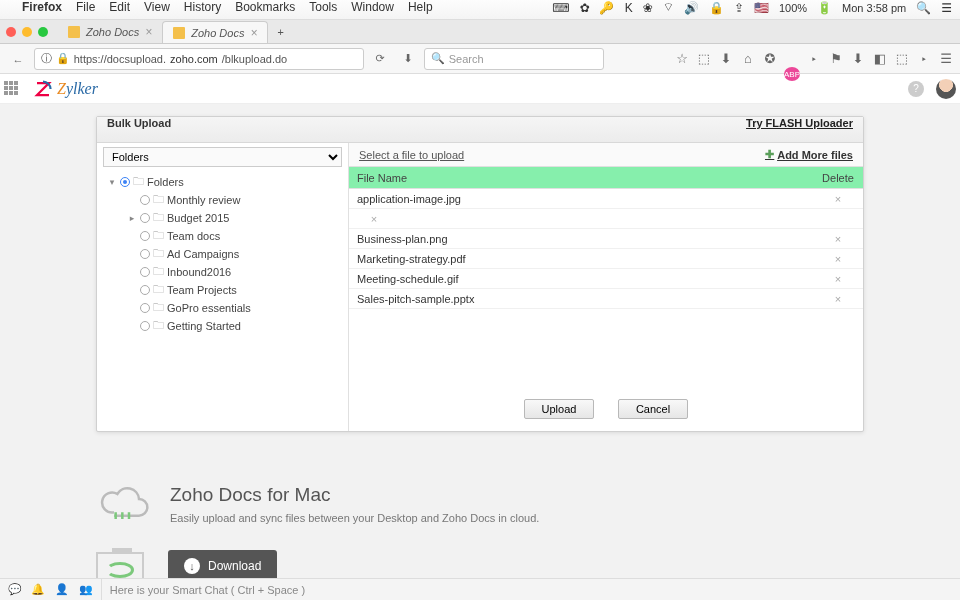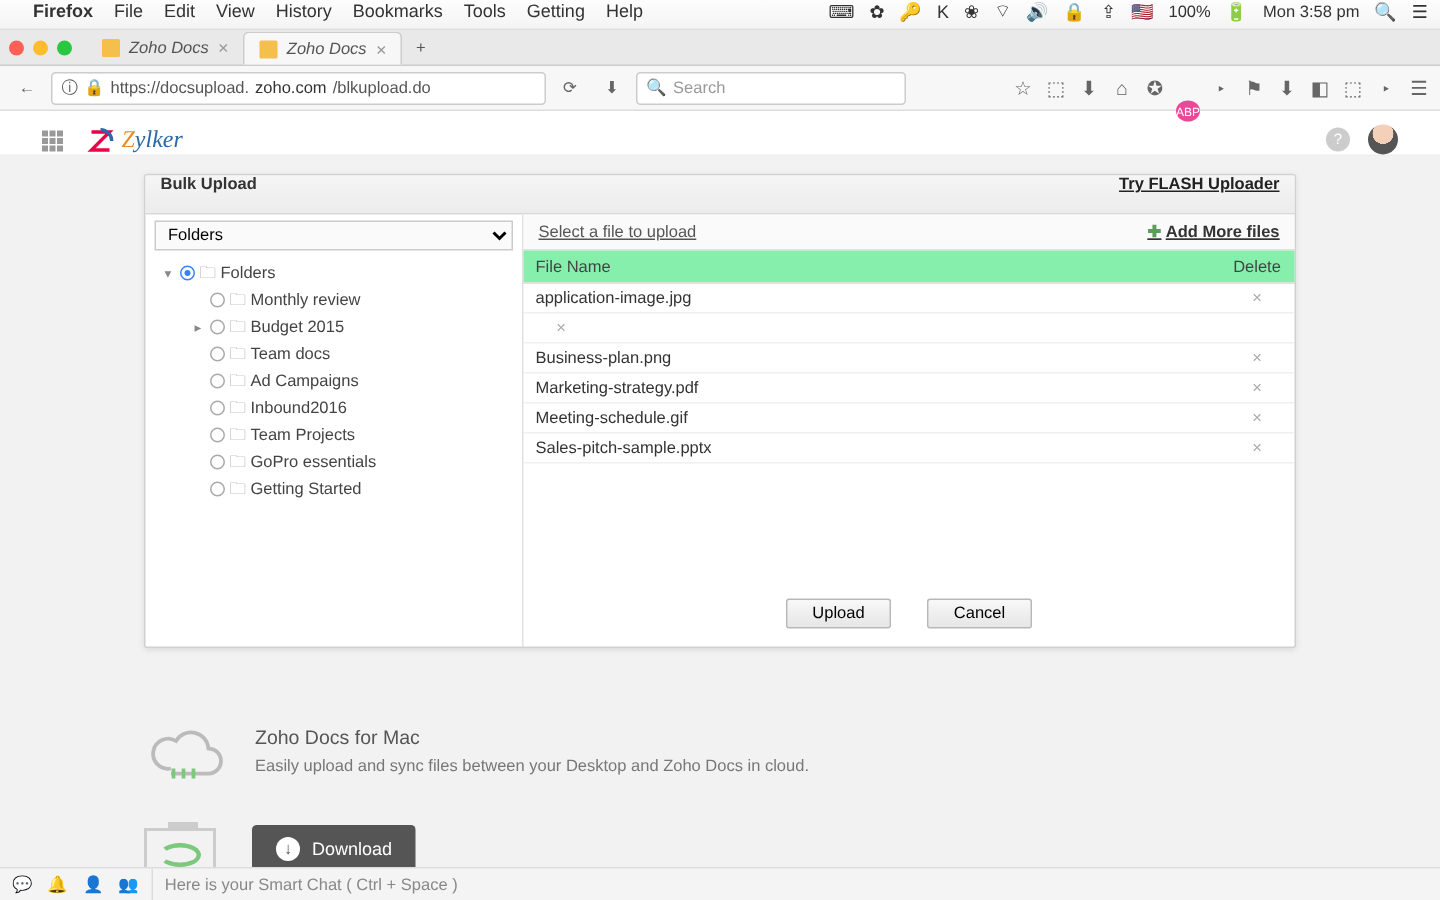--- a/index.html
+++ b/index.html
@@ -28,21 +28,21 @@
 .nav-btn { width: 24px; height: 22px; display: flex; align-items: center; justify-content: center; color: #666; border: 1px solid transparent; border-radius: 3px; }
 .url-field { flex: 1; display: flex; align-items: center; height: 22px; border: 1px solid #ccc; border-radius: 3px; background: #fff; padding: 0 6px; font-size: 11px; color: #555; gap: 4px; max-width: 330px; }
 .url-field .lock { color: #5a9e5a; font-size: 11px; }
 .url-field .domain { color: #333; }
 .search-box { flex: 0.6; display: flex; align-items: center; height: 22px; border: 1px solid #ccc; border-radius: 3px; background: #fff; padding: 0 6px; gap: 4px; font-size: 11px; color: #999; max-width: 180px; }
 .toolbar-icons { display: flex; gap: 6px; align-items: center; margin-left: auto; }
 .toolbar-icons .ico { width: 16px; height: 16px; display: flex; align-items: center; justify-content: center; color: #666; font-size: 13px; }
 .adblock { width: 20px; height: 14px; border-radius: 50%; background: #ec4899; color: #fff; font-size: 8px; display: flex; align-items: center; justify-content: center; margin-top: 31px; }
 
 
-.app-header { height: 30px; display: flex; align-items: flex-end; padding: 0 28px; border-bottom: 1px solid #eee; background: #fff; }
+.app-header { height: 30px; display: flex; align-items: center; padding: 0 4px; border-bottom: 1px solid #eee; background: #fff; }
 .apps-grid { width: 16px; height: 16px; display: grid; grid-template-columns: repeat(3,4px); grid-template-rows: repeat(3,4px); gap: 1px; margin-right: 14px; }
 .apps-grid span { background: #999; }
 .brand { display: flex; align-items: center; gap: 5px; }
 .brand-logo { width: 18px; height: 18px; }
 .brand-text { font-family: cursive; font-size: 16px; color: #2a6aa6; font-style: italic; }
 .brand-text .z { color: #e98b24; }
 .app-header .right { margin-left: auto; display: flex; align-items: center; gap: 12px; }
 .help-icon { width: 16px; height: 16px; border-radius: 50%; background: #ccc; color: #fff; font-size: 10px; display: flex; align-items: center; justify-content: center; }
 .avatar { width: 20px; height: 20px; border-radius: 50%; background: radial-gradient(circle at 50% 30%, #f3d0b7 40%, #555 41%); }
 
@@ -82,21 +82,21 @@
 .file-table .trow { display: flex; height: 20px; align-items: center; border-bottom: 1px solid #f0f0f0; }
 .file-table .td-name { flex: 1; padding-left: 8px; color: #333; }
 .file-table .td-del { width: 50px; text-align: center; color: #aaa; cursor: pointer; }
 
 .btn-row { display: flex; justify-content: center; gap: 24px; padding: 90px 0 12px; }
 .btn { min-width: 70px; height: 20px; font-size: 11px; border: 1px solid #b8b8b8; background: linear-gradient(#f8f8f8,#e6e6e6); border-radius: 2px; cursor: pointer; }
 
 
 .promo { position: absolute; left: 96px; top: 380px; display: flex; align-items: flex-start; gap: 18px; }
 .cloud { width: 56px; height: 40px; }
-.promo-text h3 { font-size: 13px; font-weight: normal; color: #555; margin-bottom: 6px; }
+.promo-text h3 { font-size: 19px; font-weight: normal; color: #555; margin-bottom: 6px; }
 .promo-text p { font-size: 11px; color: #777; }
 .sync-th { width: 48px; height: 36px; border: 2px solid #ccc; position: relative; margin-top: 8px; }
 .sync-th::before { content: ""; position: absolute; top: -6px; left: 14px; width: 20px; height: 4px; background: #ccc; }
 .sync-c { position: absolute; inset: 8px; border: 3px solid #7cc97c; border-left-color: transparent; border-radius: 50%; }
 .dl-btn { display: inline-flex; align-items: center; gap: 8px; background: #555; color: #fff; padding: 8px 16px; border-radius: 3px; font-size: 12px; cursor: pointer; }
 .dl-btn .circ { width: 16px; height: 16px; border-radius: 50%; background: #fff; color: #555; display: flex; align-items: center; justify-content: center; font-size: 11px; }
 
 
 .chat-bar { position: fixed; bottom: 0; left: 0; right: 0; height: 22px; background: #f4f4f4; border-top: 1px solid #ddd; display: flex; align-items: center; font-size: 11px; color: #888; }
 .chat-bar .icons { display: flex; gap: 10px; padding: 0 8px; border-right: 1px solid #ddd; height: 100%; align-items: center; }
@@ -108,21 +108,21 @@
 <div class="mac-menubar">
   <div class="left">
     <span class="apple"></span>
     <b>Firefox</b>
     <span>File</span>
     <span>Edit</span>
     <span>View</span>
     <span>History</span>
     <span>Bookmarks</span>
     <span>Tools</span>
-    <span>Getting</span>
+    <span>Window</span>
     <span>Help</span>
   </div>
   <div class="right">
     <span class="ico">⌨</span>
     <span class="ico">✿</span>
     <span class="ico">🔑</span>
     <span class="ico">K</span>
     <span class="ico">❀</span>
     <span class="ico">⌔</span>
     <span class="ico">🔊</span>

